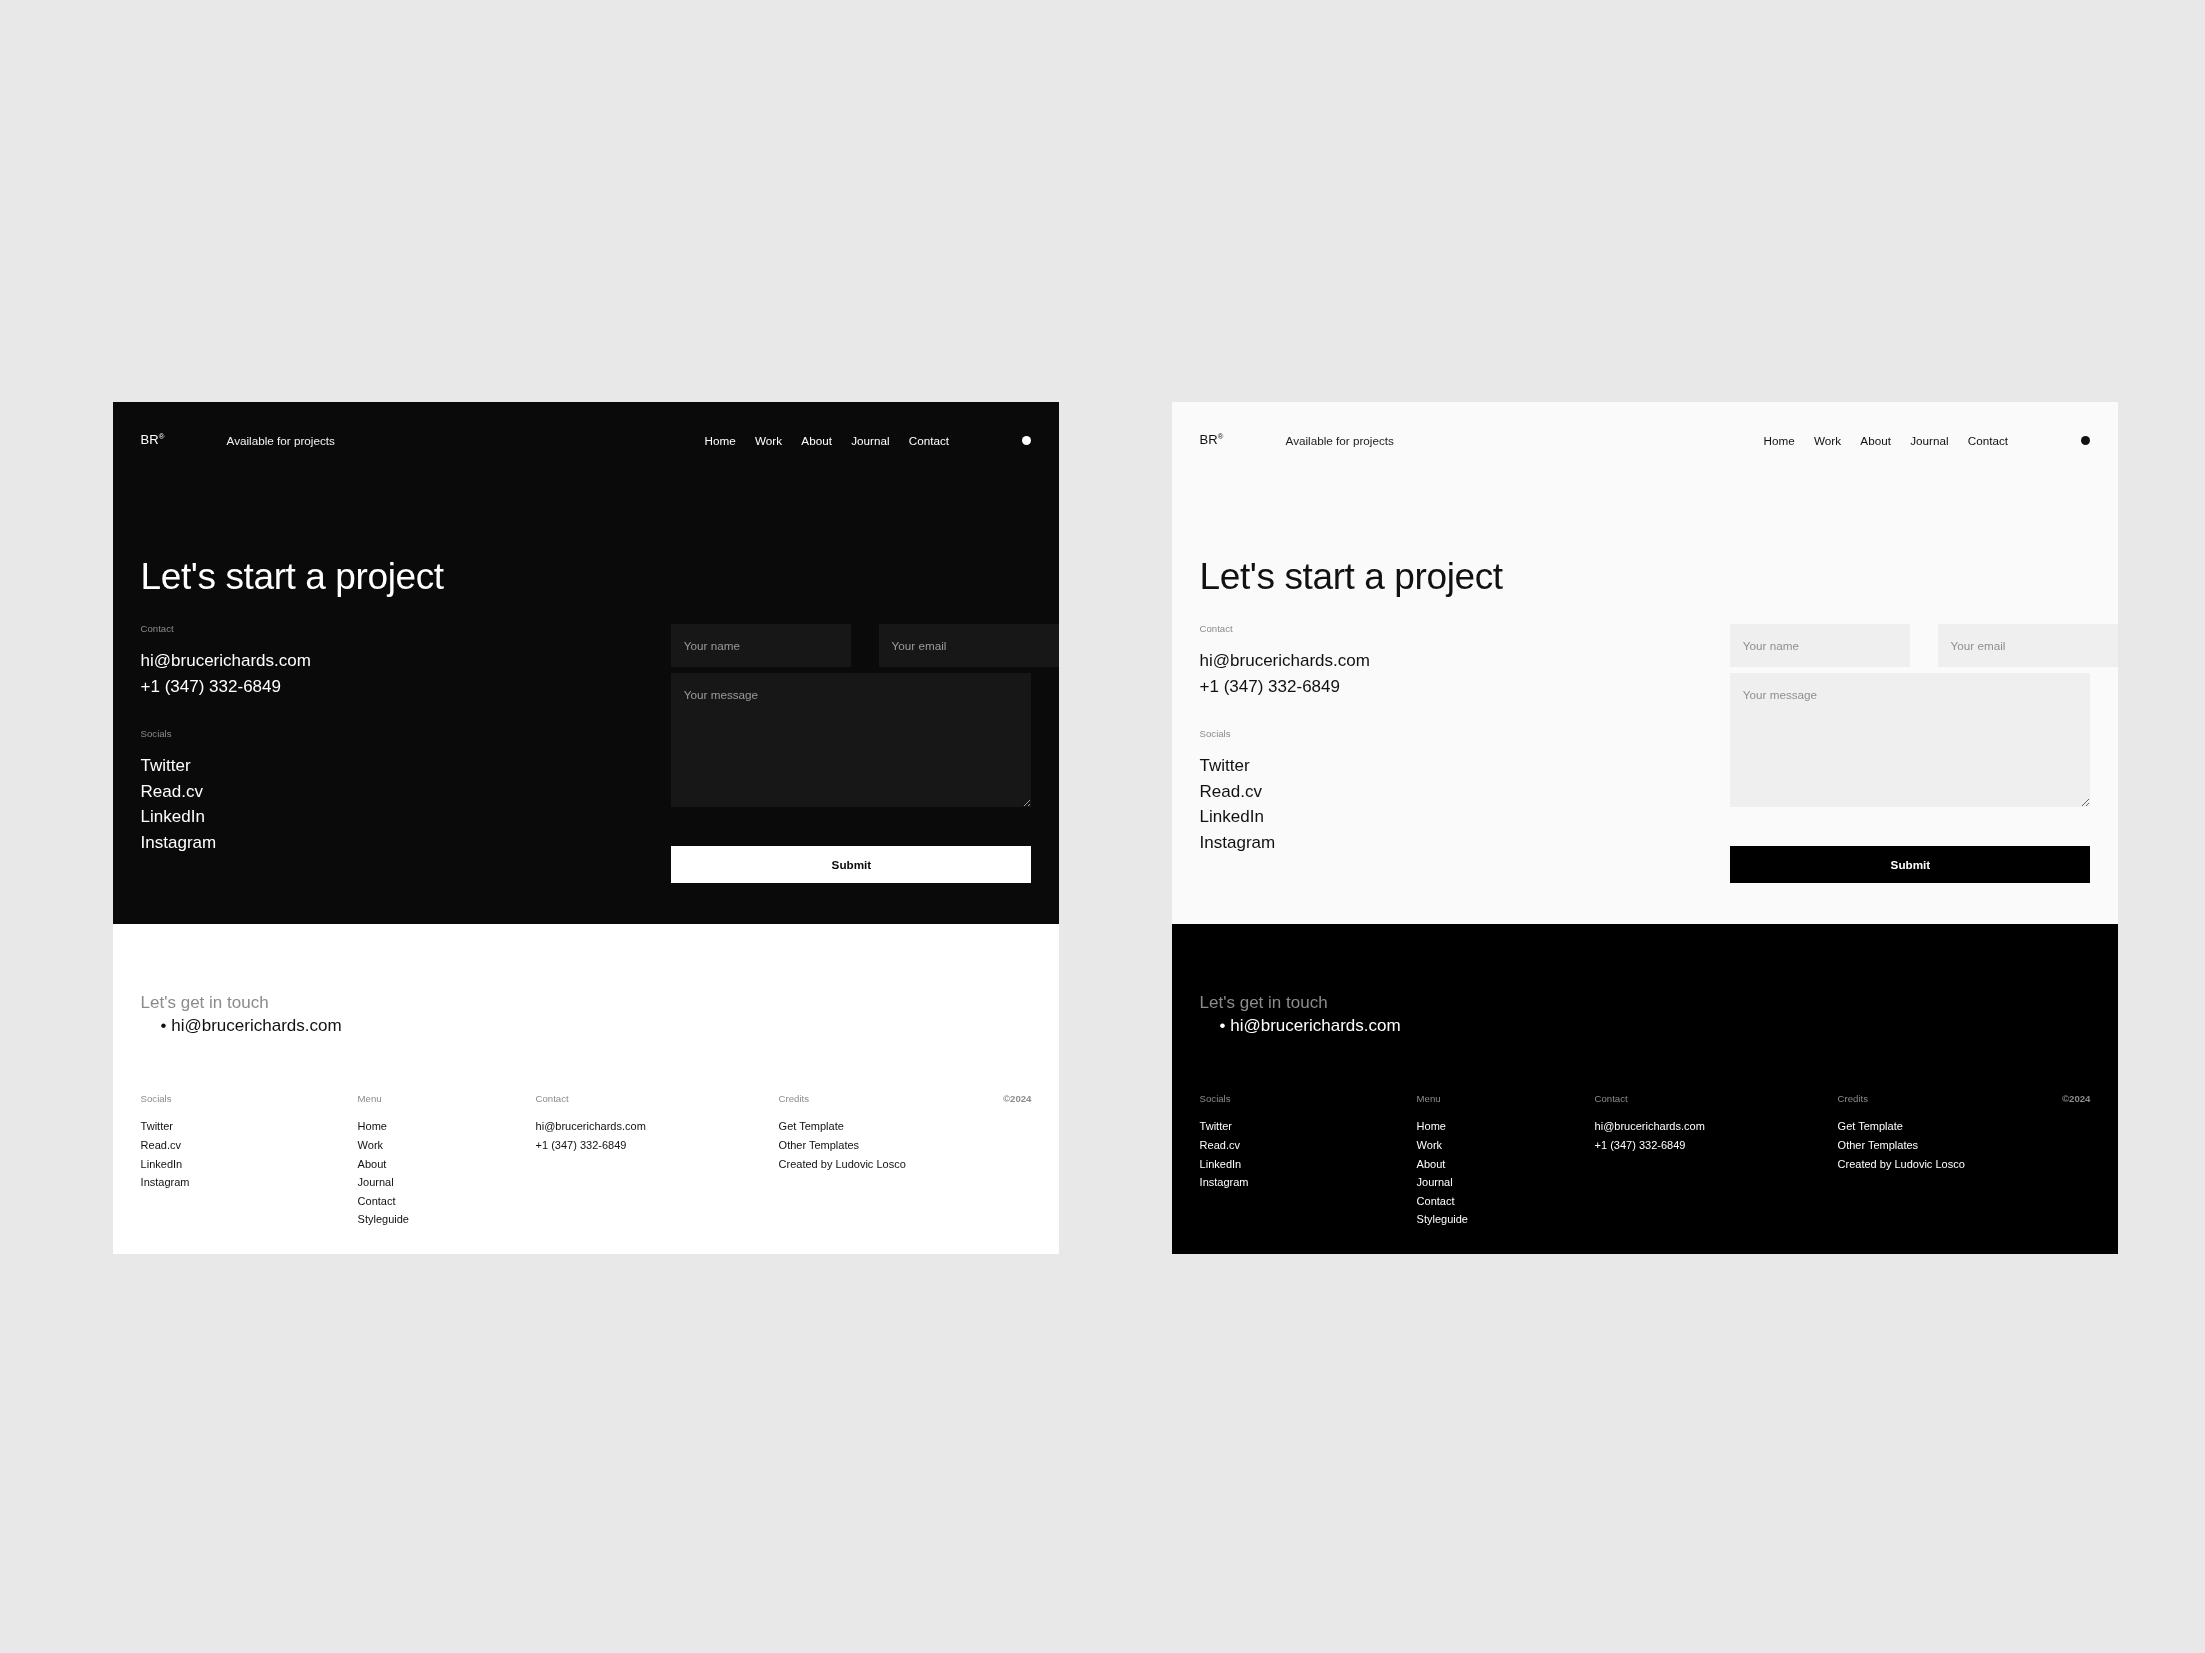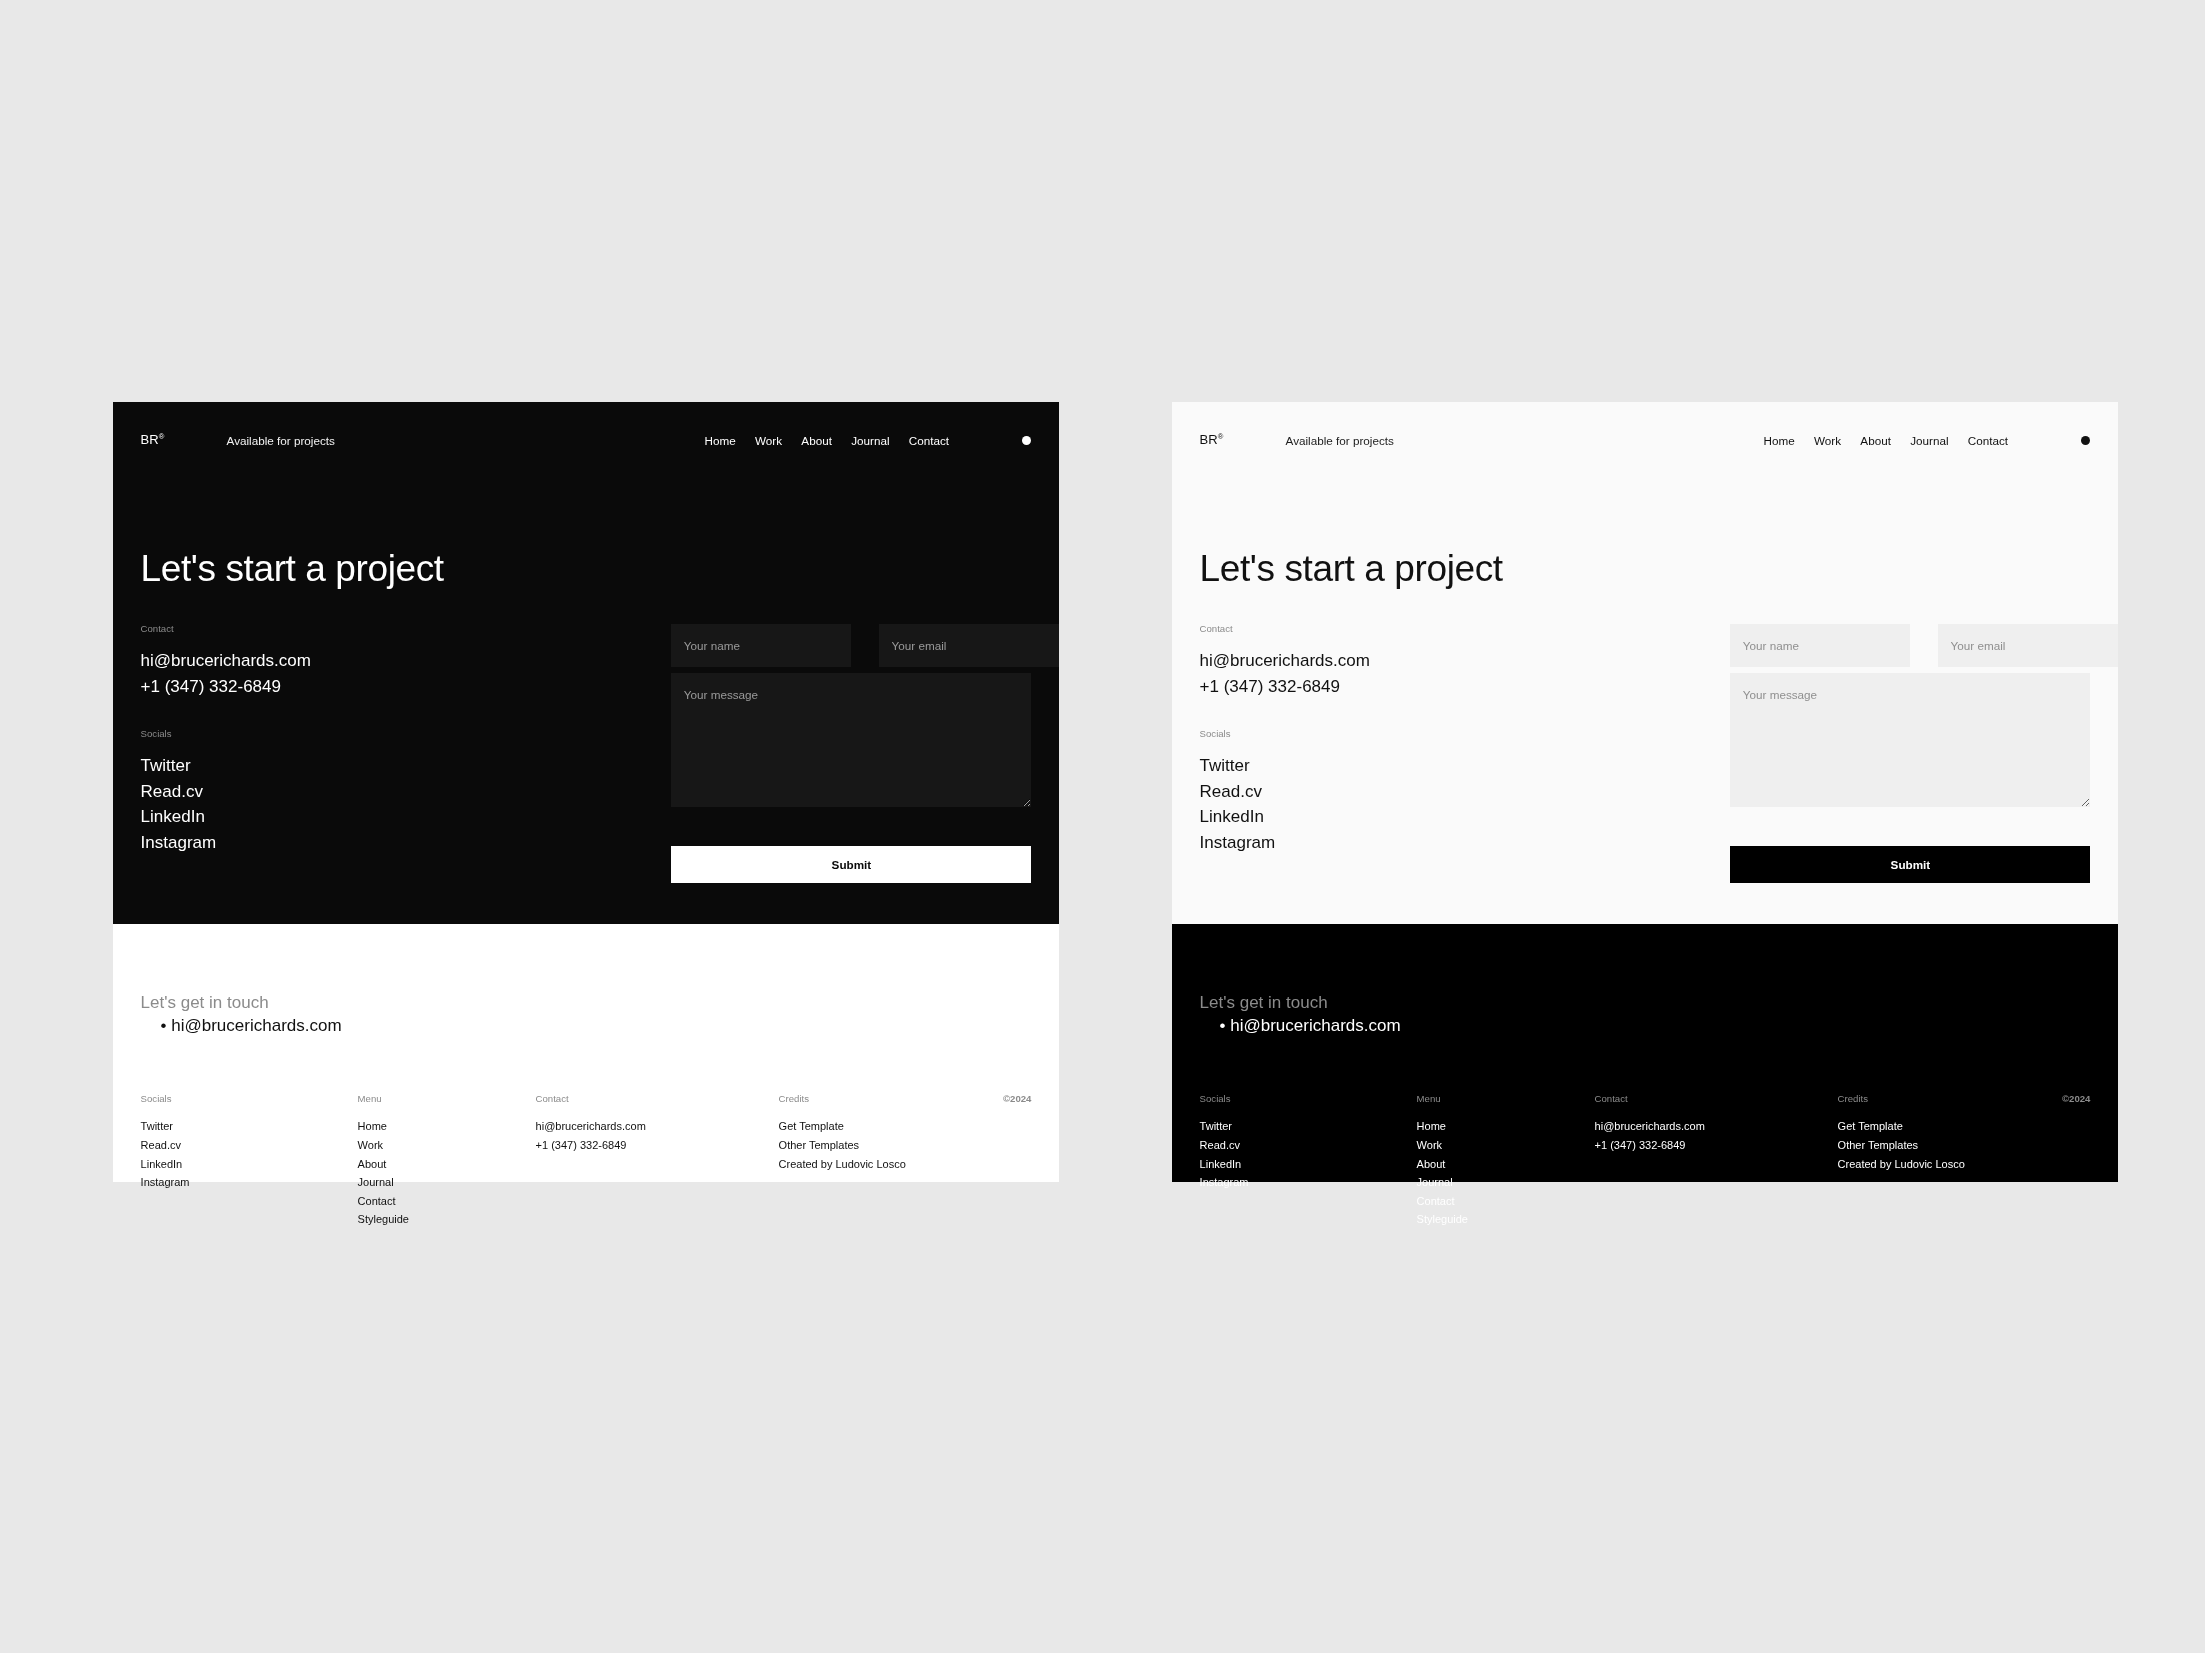--- a/index.html
+++ b/index.html
@@ -82,21 +82,21 @@
   .panel-dark-theme .nav-dot  { background: #ffffff; }
   .panel-light-theme .nav-dot { background: #111111; }
 
   
   .hero-title {
     font-size: 37px;
     font-weight: 400;
     letter-spacing: -0.4px;
     position: absolute;
     left: 27.6px;
-    top: 146px;
+    top: 154px;
     white-space: nowrap;
   }
 
   
   .hero-body {
     position: absolute;
     left: 27.6px;
     right: 27.6px;
     top: 222px;
     display: flex;
@@ -164,21 +164,21 @@
     font-family: "Liberation Sans", sans-serif;
     font-size: 11.7px;
     font-weight: 700;
     cursor: pointer;
   }
   .panel-dark-theme .submit-btn  { background: #ffffff; color: #0a0a0a; }
   .panel-light-theme .submit-btn { background: #000000; color: #ffffff; }
 
   
   .footer {
-    height: 258px;
+    height: 330px;
     padding: 0 27.6px;
     position: relative;
   }
   .footer-touch {
     position: absolute;
     left: 27.6px;
     top: 67px;
   }
   .footer-touch-label {
     font-size: 17px;

